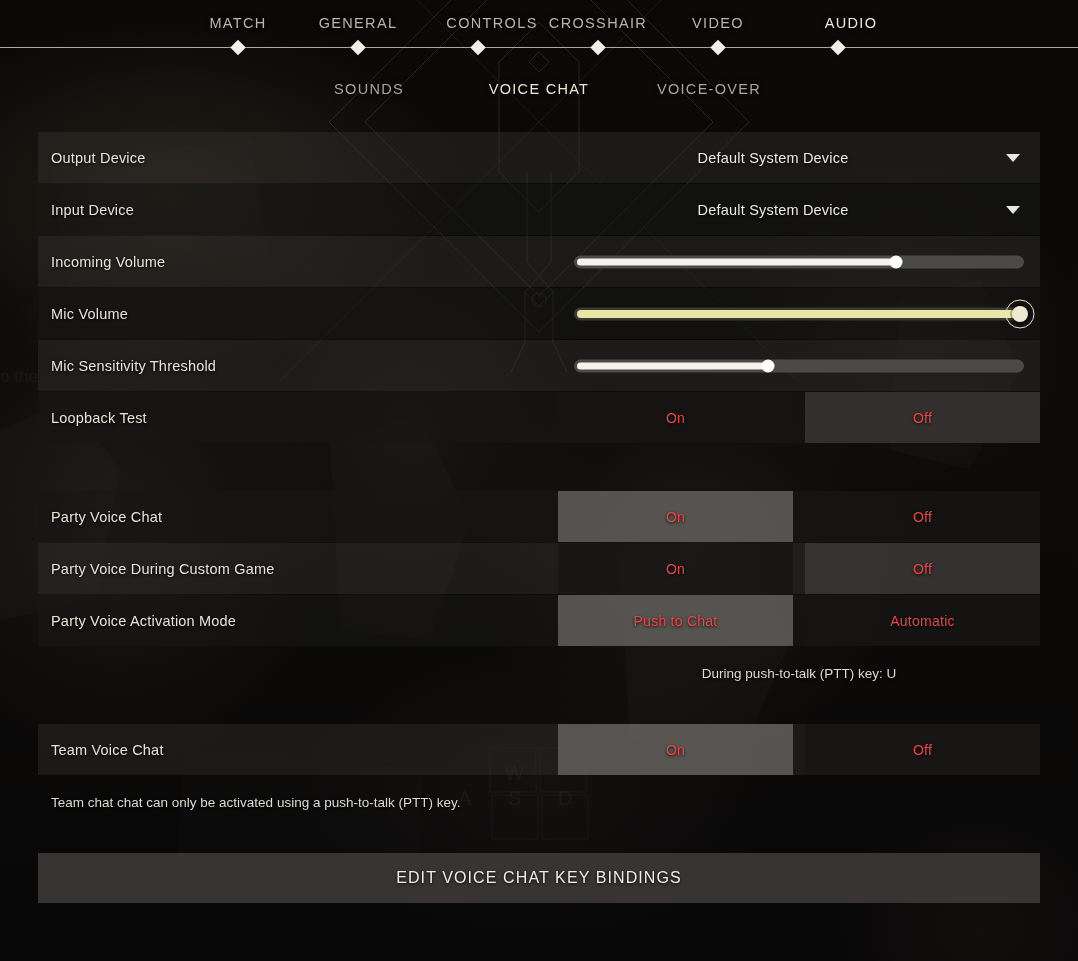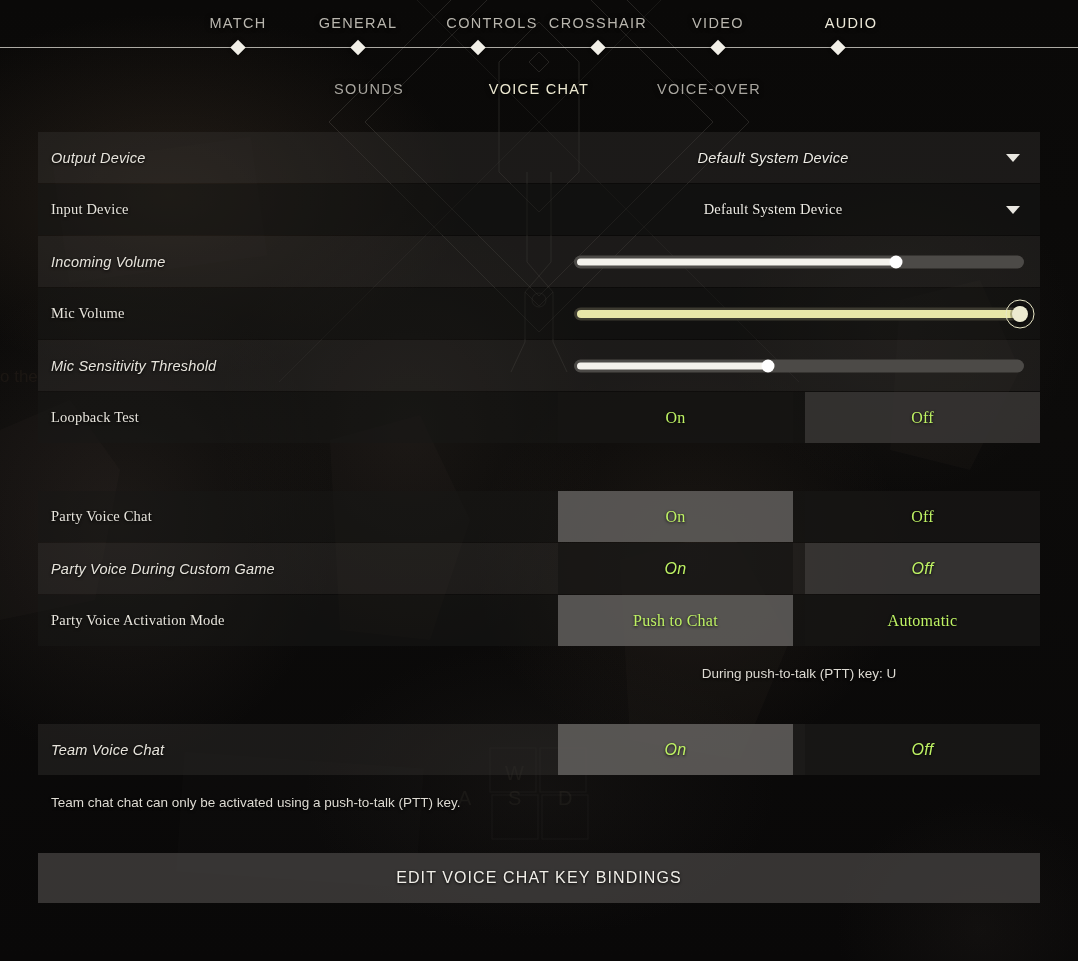--- a/index.html
+++ b/index.html
@@ -82,22 +82,22 @@
 
   
   .panel { position:absolute; left:38px; top:132px; width:1002px; }
 
   .row {
     position:relative;
     display:flex; align-items:stretch;
     height:51px; width:1002px;
     margin-bottom:1px;
   }
-  .row.shade-a { background:rgba(52,50,48,.42);font-style:italic; }
-  .row.shade-b { background:rgba(24,23,22,.55);font-family:Liberation Serif, serif; }
+  .row.shade-a { background:rgba(52,50,48,.42); }
+  .row.shade-b { background:rgba(24,23,22,.55); }
 
   .row-label {
     flex:0 0 520px;
     display:flex; align-items:center;
     padding-left:13px;
     font-size:14.5px; color:#e7e4dc;
     letter-spacing:.2px;
     text-shadow:0 1px 3px rgba(0,0,0,.95);
   }
   .row-control { flex:1; display:flex; align-items:stretch; position:relative; }
@@ -162,21 +162,21 @@
     border:1.6px solid #e9e7c6;
     transform:translate(-50%,-50%);
     pointer-events:none;
   }
 
   
   .toggle-pair { flex:1; display:flex; }
   .toggle {
     flex:1;
     display:flex; align-items:center; justify-content:center;
-    font-size:16px; color:#bef264;
+    font-size:14px; color:#ef4444;
     letter-spacing:.25px; cursor:pointer;
     background:rgba(22,21,20,.72);
     text-shadow:0 1px 3px rgba(0,0,0,.9);
   }
   .toggle + .toggle { margin-left:12px; }
   .toggle.selected { background:rgba(100,98,95,.82); }
   .toggle.dim      { background:rgba(62,60,58,.72); }
 
   
   .gap-lg { height:47px; }

